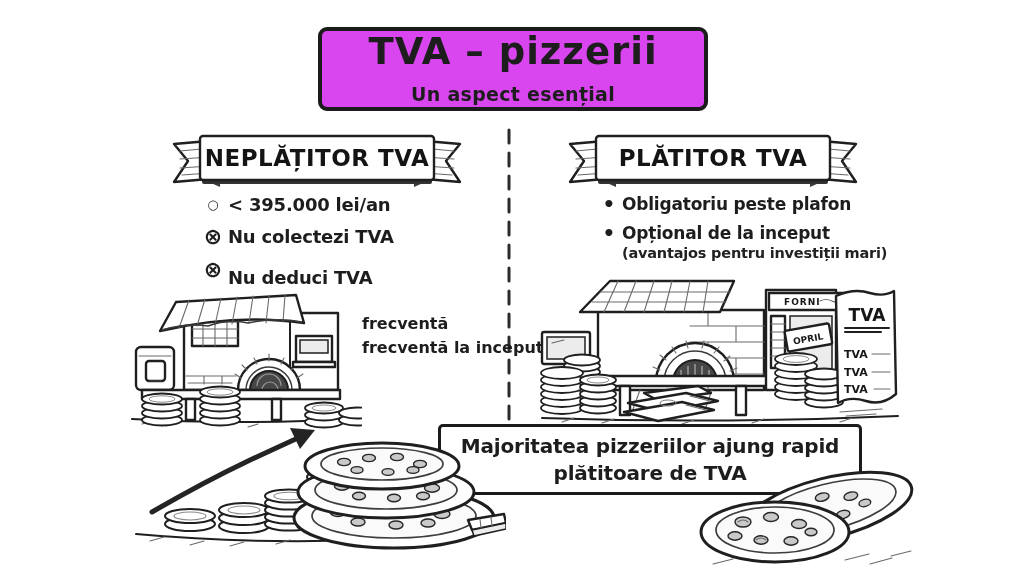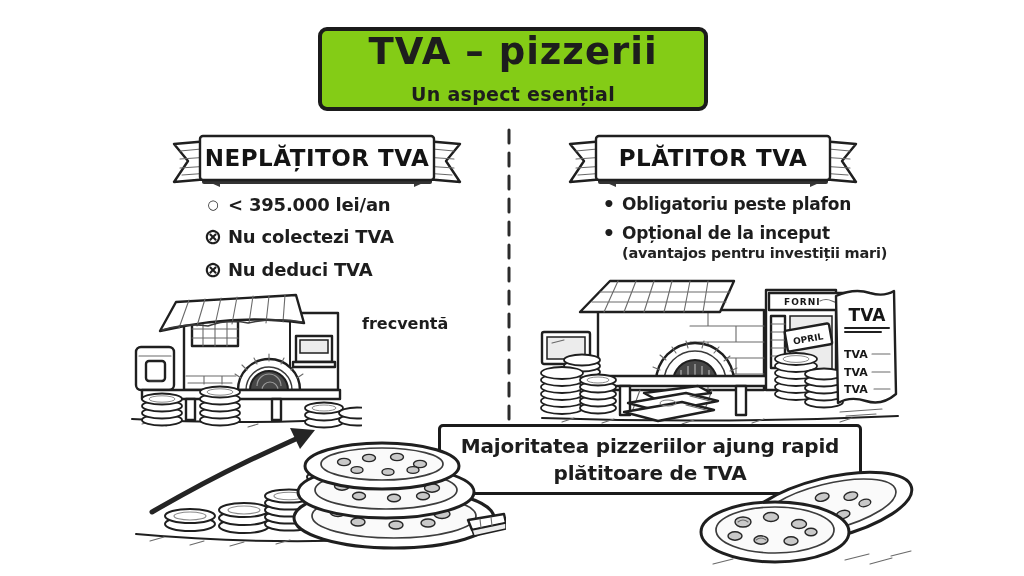--- a/index.html
+++ b/index.html
@@ -1,21 +1,21 @@
 <!DOCTYPE html>
 <html><head>
 <meta charset="utf-8">
 <style>
   html,body{margin:0;padding:0;background:#ffffff;}
   .stage{position:relative;width:1024px;height:576px;background:#ffffff;overflow:hidden;
          font-family:"DejaVu Sans",sans-serif;color:#1d1d1d;}
   .abs{position:absolute;}
 
   
-  .title-box{left:318px;top:27px;width:390px;height:84px;background:#84cc16;
+  .title-box{left:318px;top:27px;width:390px;height:84px;background:#d946ef;
              border:4px solid #1b1b1b;border-radius:9px;box-sizing:border-box;
              display:flex;flex-direction:column;align-items:center;justify-content:center;}
   .title-box .t1{font-size:37px;font-weight:bold;letter-spacing:1px;line-height:1;}
   .title-box .t2{font-size:19px;font-weight:bold;margin-top:13px;letter-spacing:.3px;}
 
   
   .ribbon{width:290px;height:58px;}
   .ribbon text{font-size:23px;font-weight:bold;letter-spacing:.5px;fill:#141414;}
 
   
@@ -103,40 +103,47 @@
       <span class="btxt">
         <div>&lt; 395.000 lei/an</div>
       </span>
     </div>
     <div class="brow">
       <span class="bul cross">⊗</span>
       <span class="btxt" style="line-height:24px;">Nu colectezi TVA</span>
     </div>
     <div class="brow">
       <span class="bul cross">⊗</span>
-      <span class="btxt" style="line-height:24px;">Nu deduci TVA</span>
+      <span class="btxt" style="line-height:24px;margin-top:8px;">Nu deduci TVA</span>
     </div>
   </div>
 
   <div class="abs blist right-list">
     <div class="brow">
       <span class="bul">•</span>
       <span class="btxt">Obligatoriu peste plafon</span>
     </div>
     <div class="brow">
       <span class="bul">•</span>
       <span class="btxt">
         <div>Opțional de la inceput</div>
         <div class="subtxt">(avantajos pentru investiții mari)</div>
       </span>
     </div>
   </div>
 
   <div class="abs note">
     <div>frecventă</div>
+    <div class="l2">
+      <span>frecventă la inceput</span>
+      <svg width="42" height="16" viewBox="0 0 42 16">
+        <path d="M2 8 H30" stroke="#1d1d1d" stroke-width="3" stroke-linecap="round" fill="none"></path>
+        <polygon points="29,1.5 41,8 29,14.5" fill="#1d1d1d"></polygon>
+      </svg>
+    </div>
   </div>
 
   <svg class="abs" style="left:126px;top:286px;" width="236" height="146" viewBox="0 0 236 146">
     <g>
       <path class="ln" d="M6 133 Q110 139 230 133"></path>
       <path class="thin" d="M16 138 l11 -3 M40 140 l9 -3 M122 141 l10 -3 M200 139 l10 -3"></path>
     </g>
     <g>
       <rect class="o" x="10" y="61" width="38" height="43" rx="5"></rect>
       <path class="thin" d="M13 70 h32"></path>

